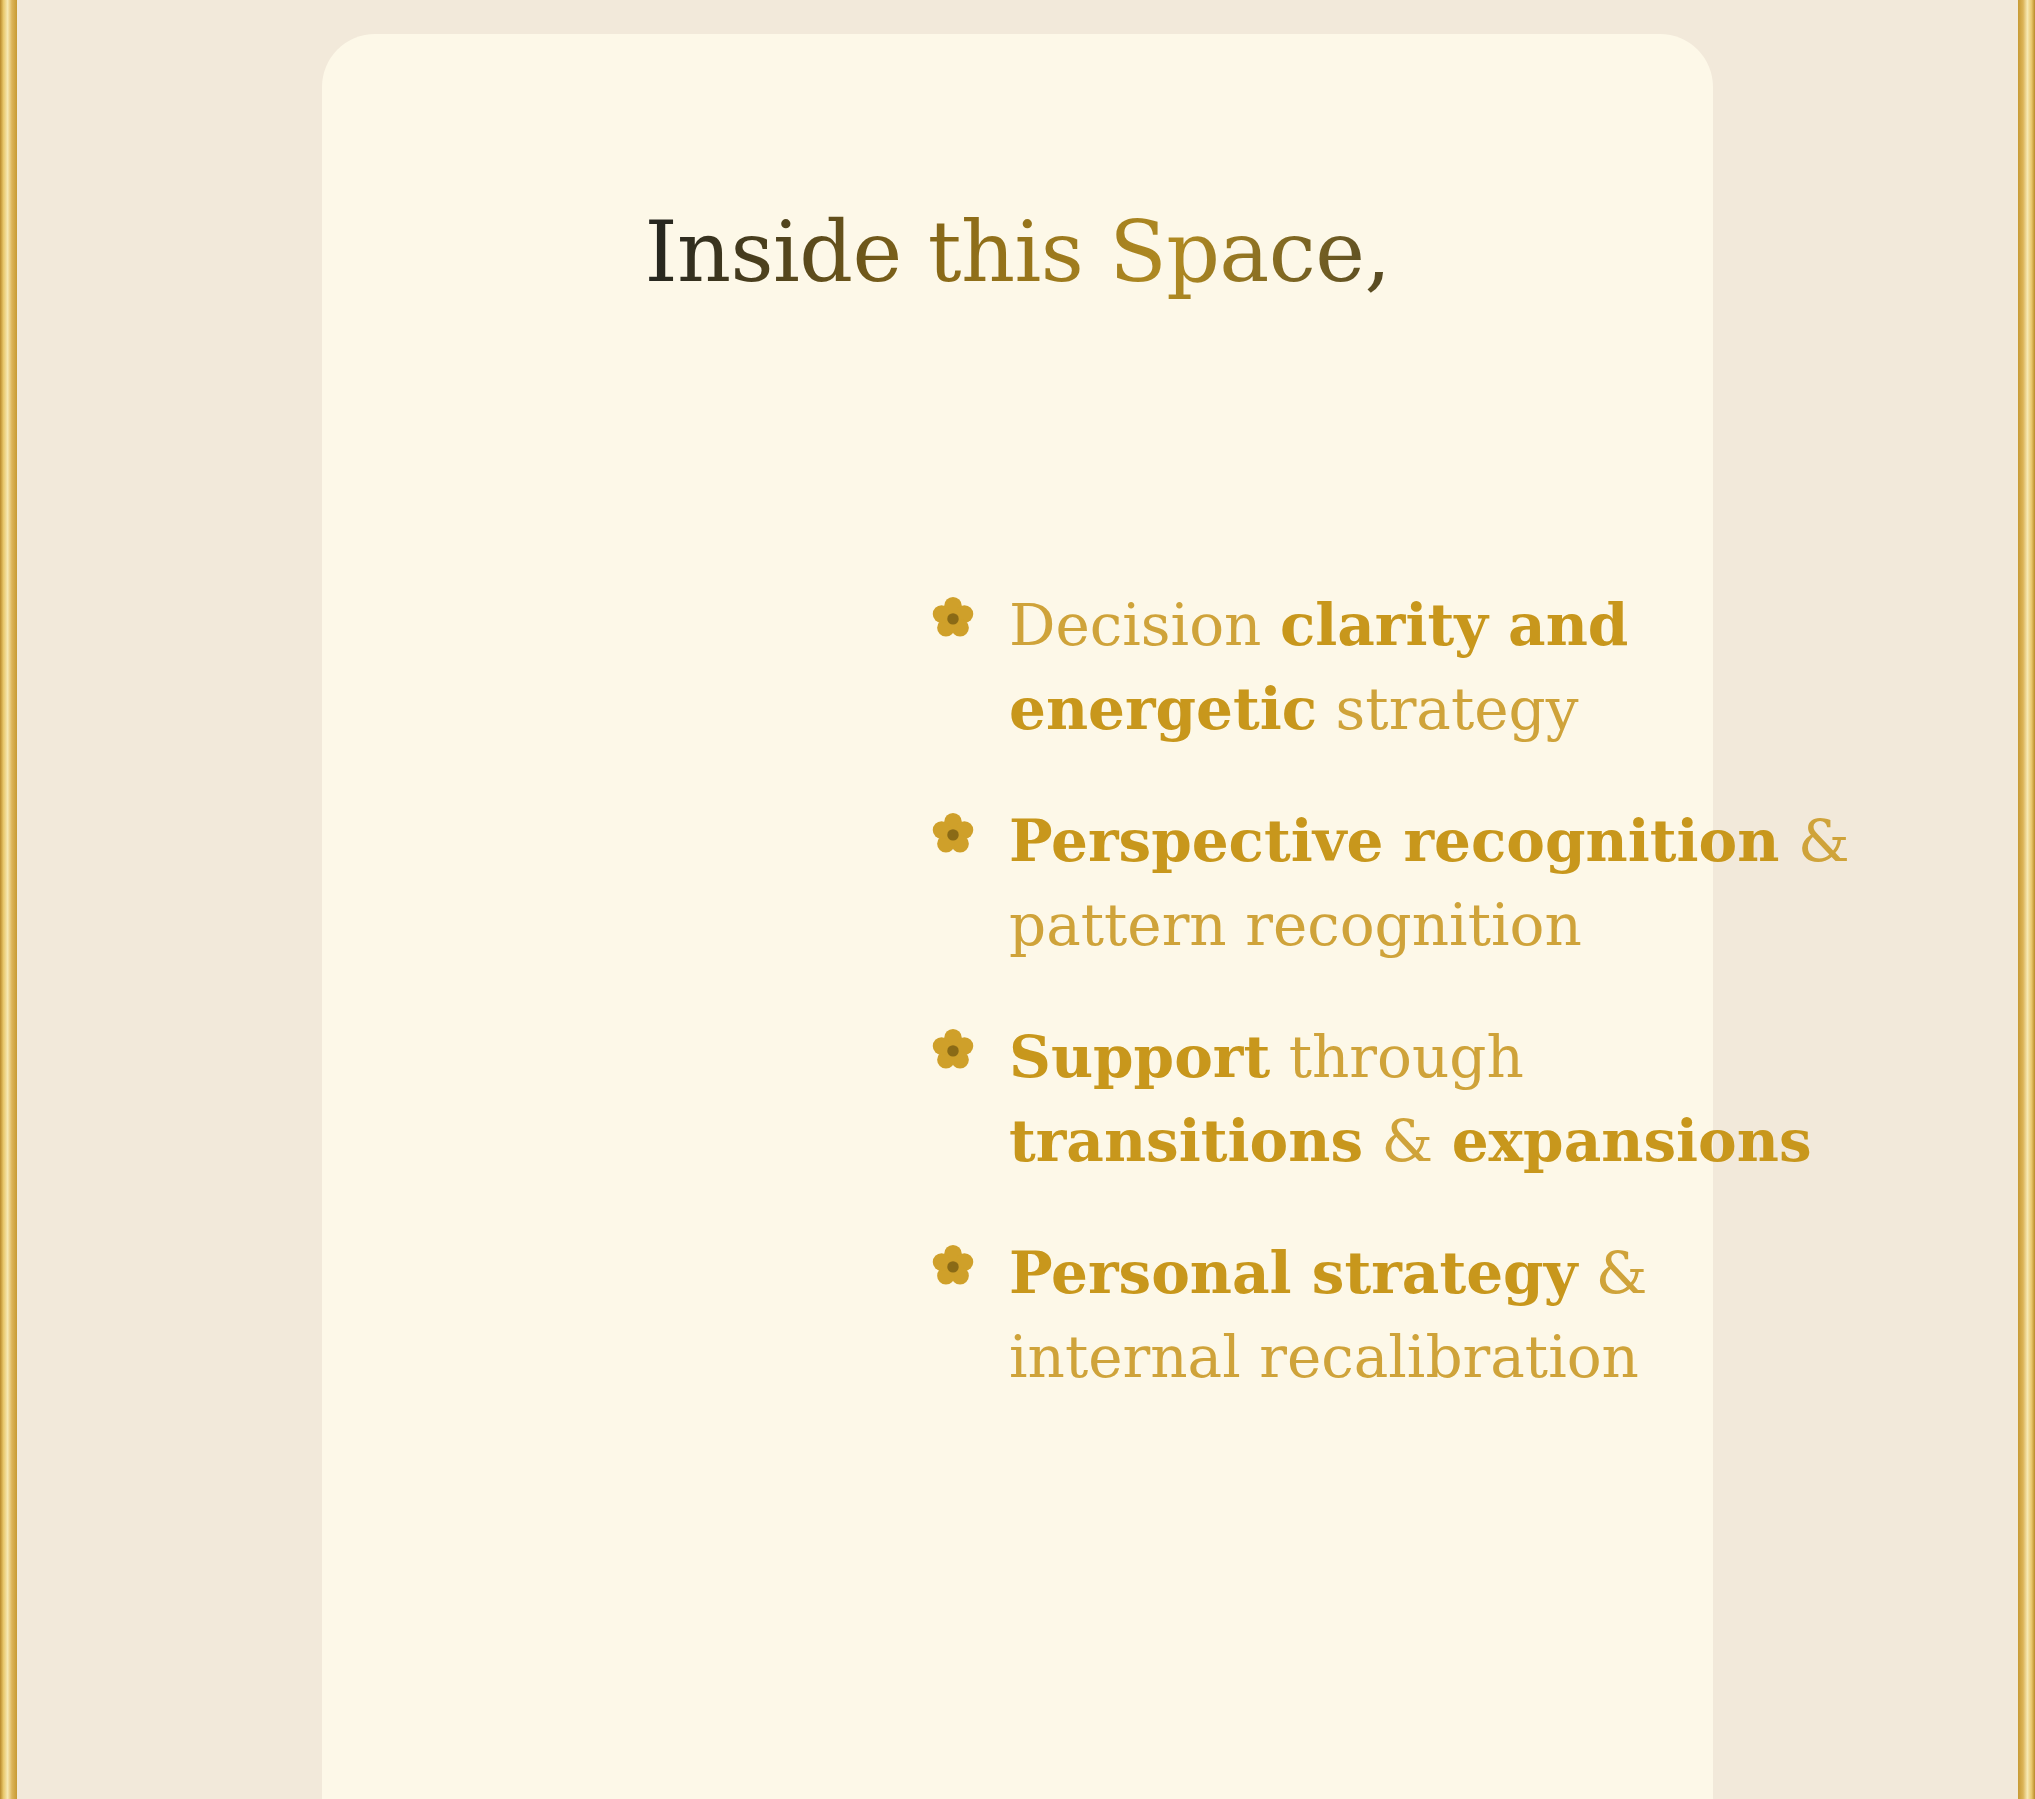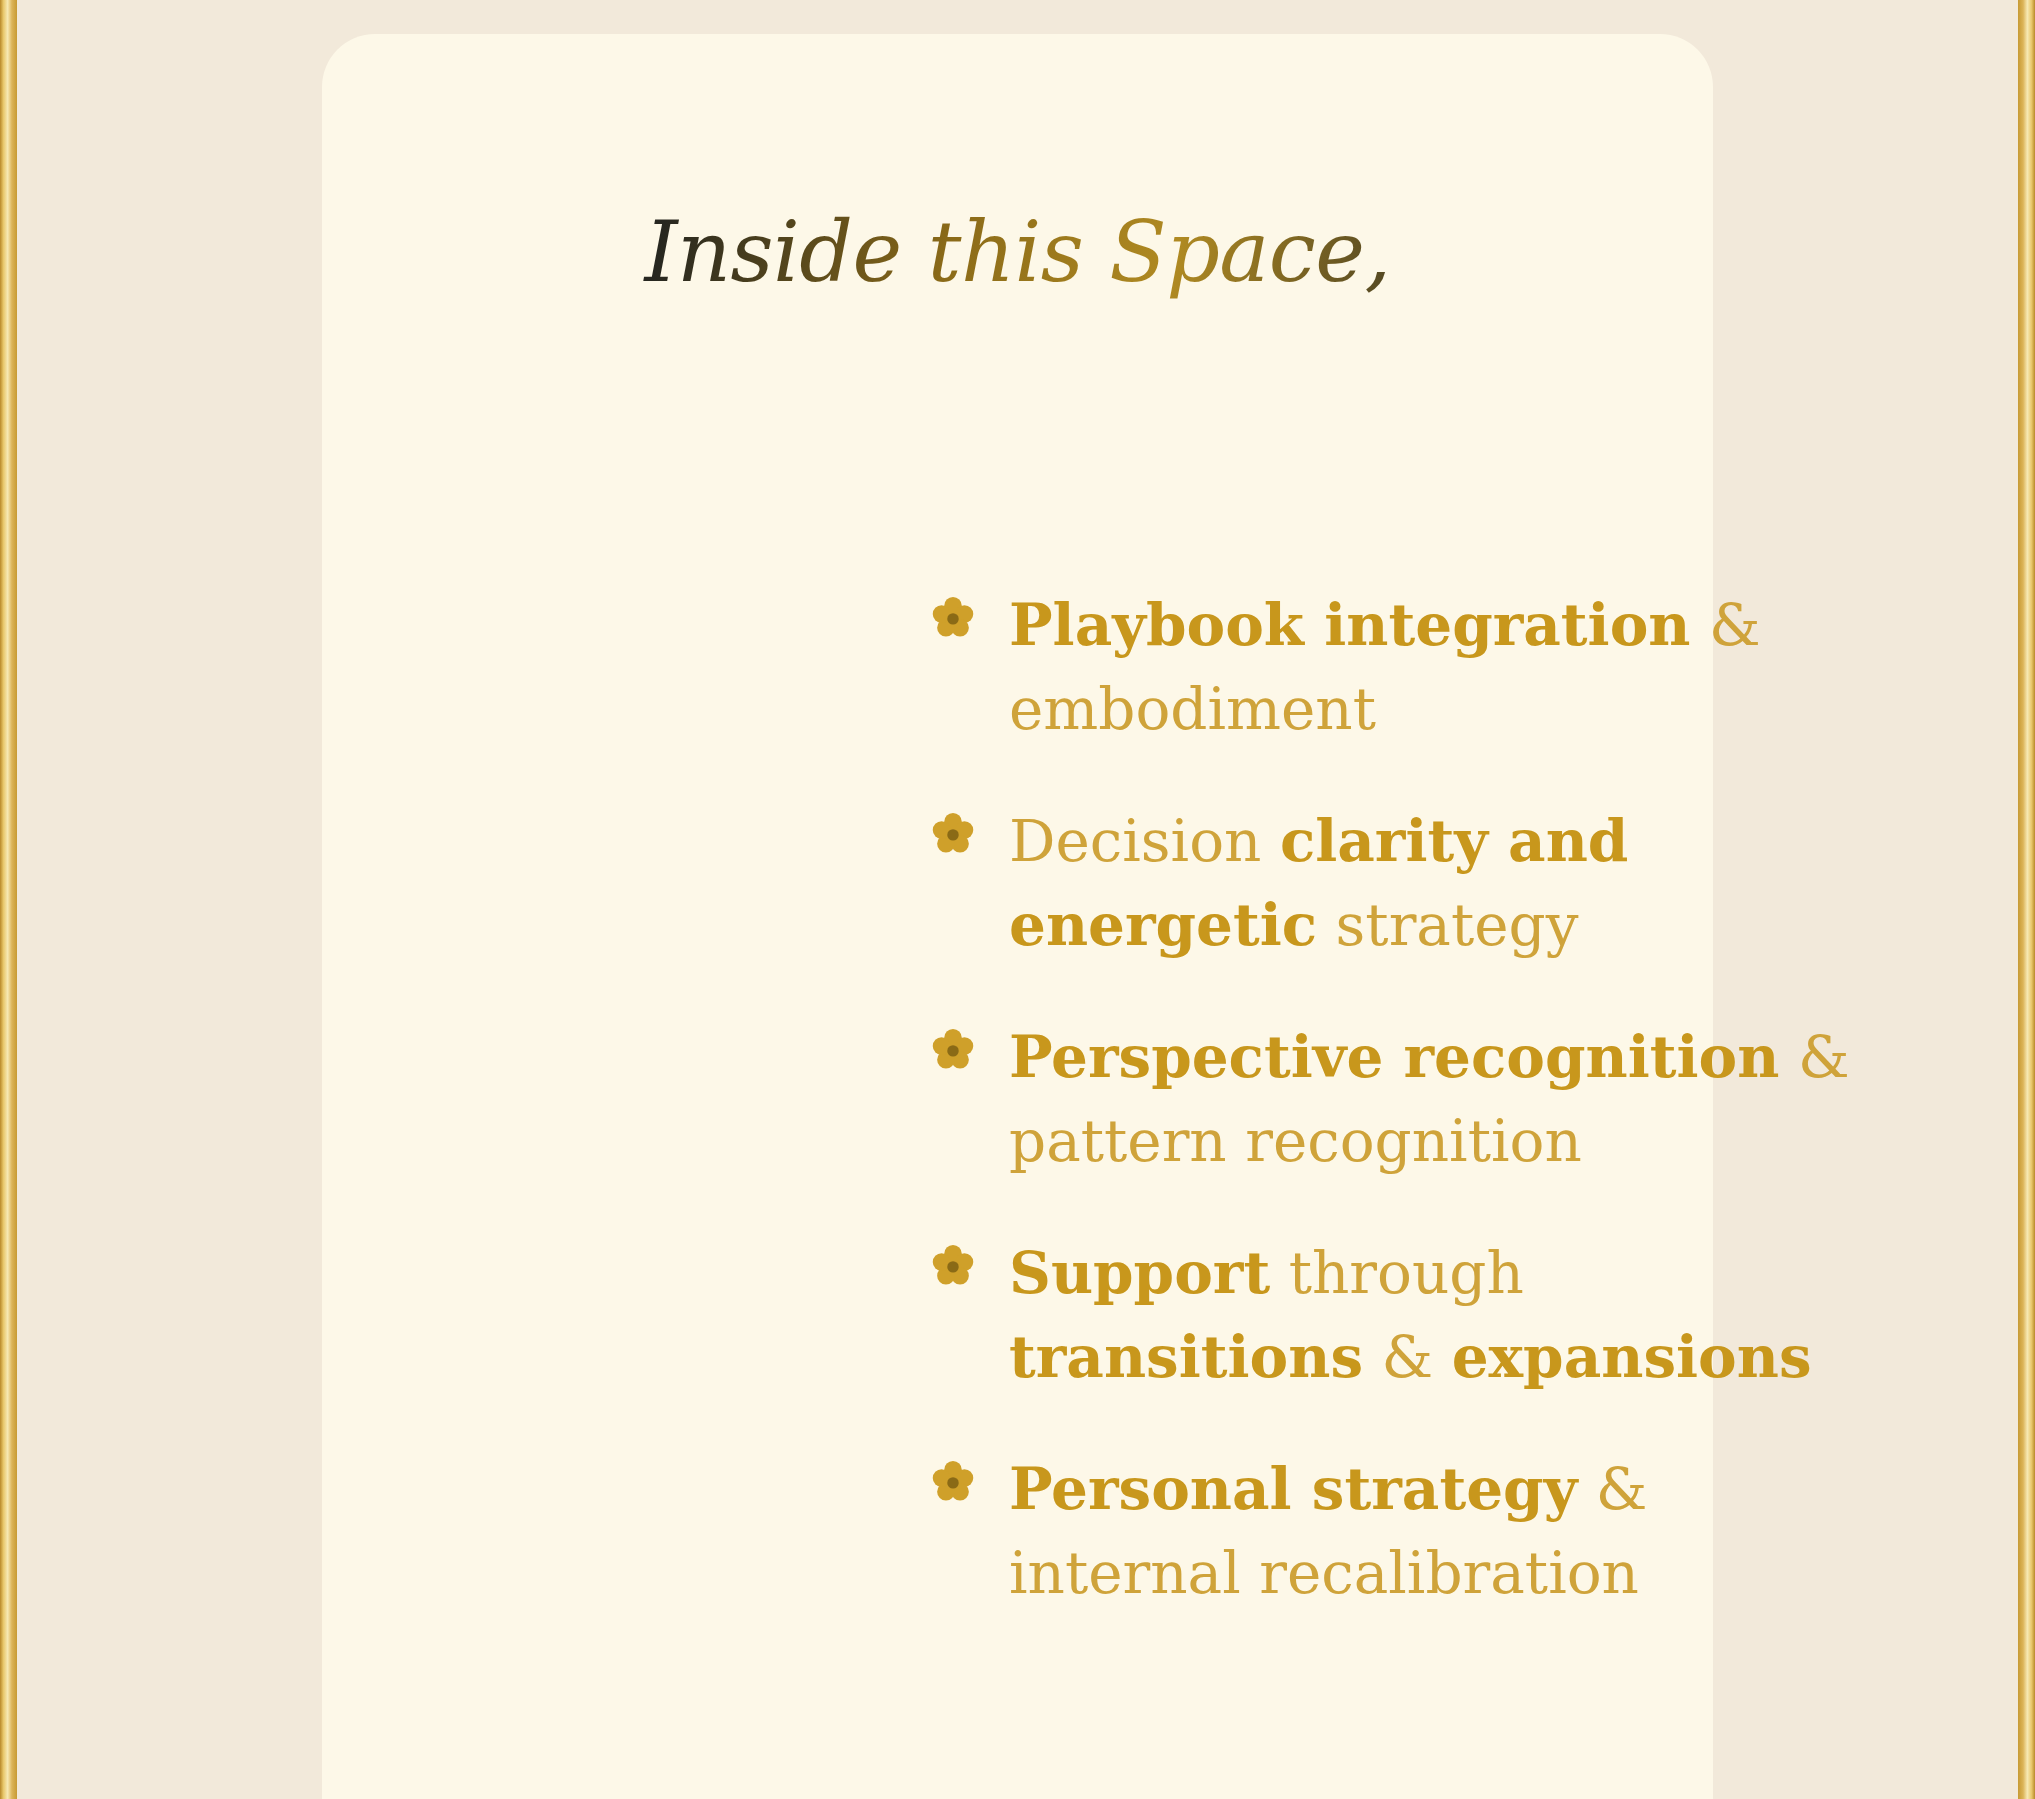--- a/index.html
+++ b/index.html
@@ -56,21 +56,20 @@
     line-height: 1.32;
     letter-spacing: -0.6px;
     color: #2a2a22;
     background: linear-gradient(100deg, #272720 0%, #272720 26%, #8a6a18 46%, #b08a22 62%, #2b2b23 84%, #272720 100%);
     -webkit-background-clip: text;
     background-clip: text;
     -webkit-text-fill-color: transparent;
   }
   .heading .line {
     display: block;
-    font-style: italic;
   }
 
   .list {
     margin: 0;
     padding: 0;
     list-style: none;
     position: absolute;
     left: 603px;
     top: 550px;
     width: 942px;
@@ -122,31 +121,20 @@
   <ul class="list" id="bullet-list">
       <li class="list-item">
         <svg class="bullet-icon" viewBox="0 0 100 100">
           <circle cx="50" cy="22" r="20" fill="#cfa02a"></circle>
           <circle cx="76" cy="41" r="20" fill="#cfa02a"></circle>
           <circle cx="66" cy="72" r="20" fill="#cfa02a"></circle>
           <circle cx="34" cy="72" r="20" fill="#cfa02a"></circle>
           <circle cx="24" cy="41" r="20" fill="#cfa02a"></circle>
           <circle cx="50" cy="52" r="13" fill="#8a6a16"></circle>
         </svg>
-        <span class="item-text"><span class="em">Playbook integration</span><span class="reg"> </span><span class="reg">&amp; embodiment</span></span>
-      </li>
-      <li class="list-item">
-        <svg class="bullet-icon" viewBox="0 0 100 100">
-          <circle cx="50" cy="22" r="20" fill="#cfa02a"></circle>
-          <circle cx="76" cy="41" r="20" fill="#cfa02a"></circle>
-          <circle cx="66" cy="72" r="20" fill="#cfa02a"></circle>
-          <circle cx="34" cy="72" r="20" fill="#cfa02a"></circle>
-          <circle cx="24" cy="41" r="20" fill="#cfa02a"></circle>
-          <circle cx="50" cy="52" r="13" fill="#8a6a16"></circle>
-        </svg>
         <span class="item-text"><span class="reg">Decision </span><span class="em">clarity and energetic</span><span class="reg"> strategy</span></span>
       </li>
       <li class="list-item">
         <svg class="bullet-icon" viewBox="0 0 100 100">
           <circle cx="50" cy="22" r="20" fill="#cfa02a"></circle>
           <circle cx="76" cy="41" r="20" fill="#cfa02a"></circle>
           <circle cx="66" cy="72" r="20" fill="#cfa02a"></circle>
           <circle cx="34" cy="72" r="20" fill="#cfa02a"></circle>
           <circle cx="24" cy="41" r="20" fill="#cfa02a"></circle>
           <circle cx="50" cy="52" r="13" fill="#8a6a16"></circle>

